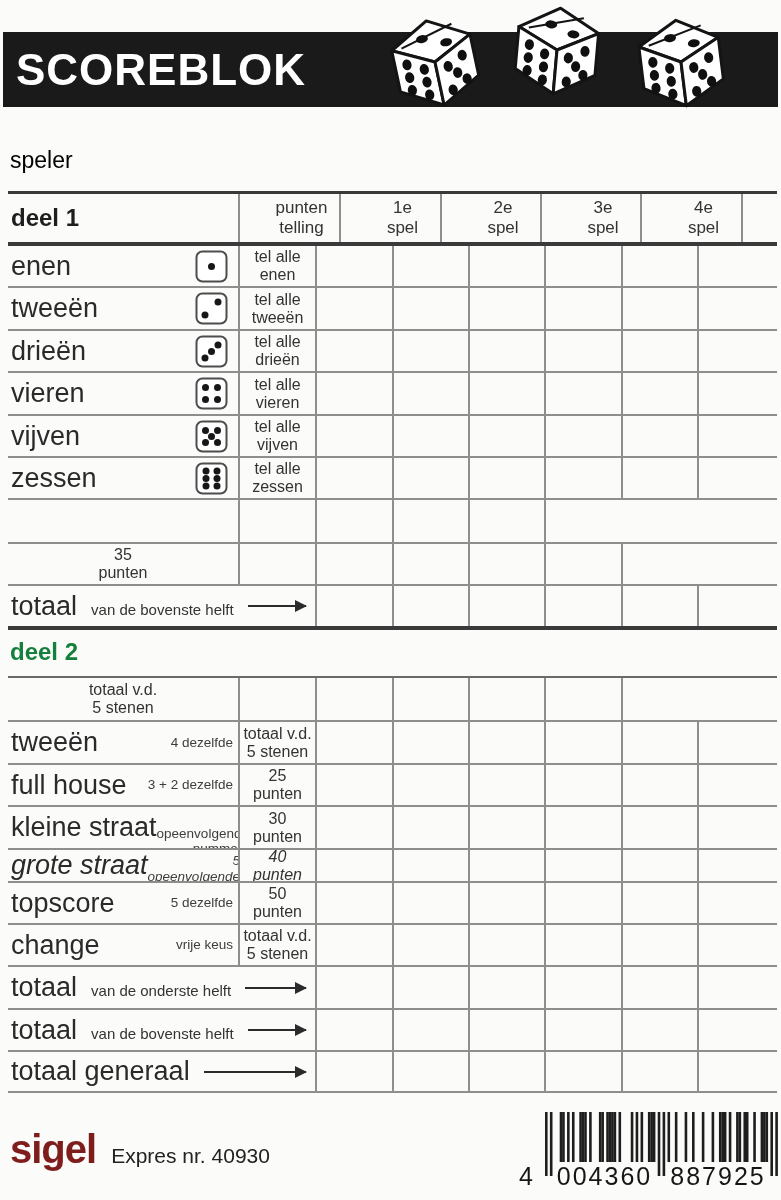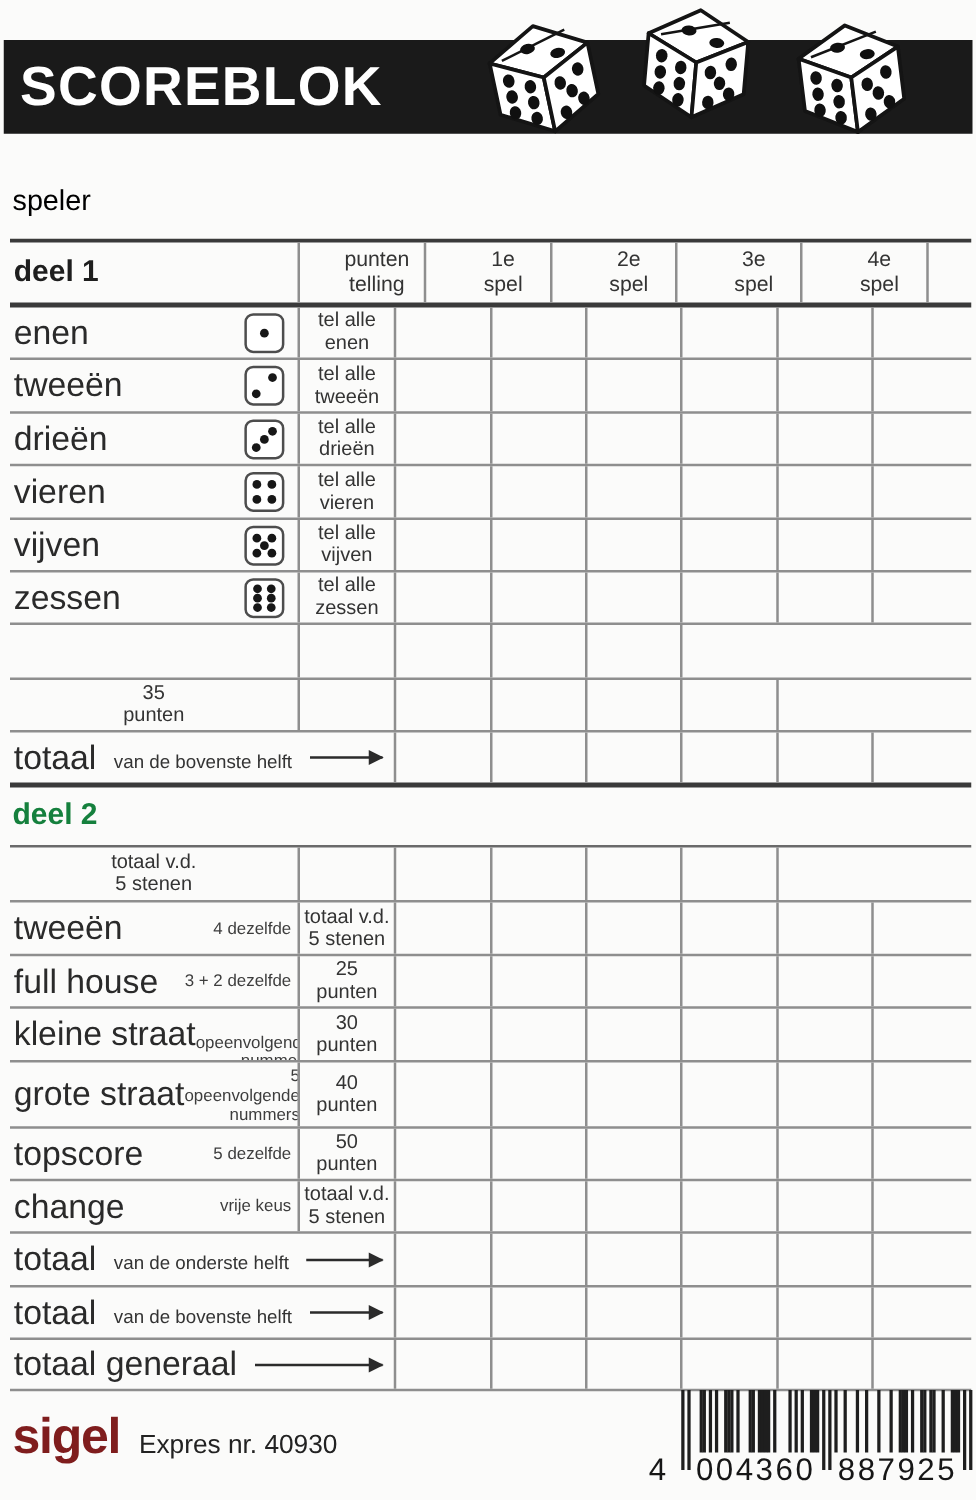--- a/index.html
+++ b/index.html
@@ -365,21 +365,21 @@
           <span>30</span>
           <span>punten</span>
         </div>
         <div class="c score"></div>
         <div class="c score"></div>
         <div class="c score"></div>
         <div class="c score"></div>
         <div class="c score"></div>
         <div class="c score last"></div>
       </div>
-      <div class="row" style="height: 53px;">
+      <div class="row" style="height: 33px; font-style: italic;">
         <div class="c lab">
           <span class="biglab">grote straat</span>
           <span class="qual two">
             <span>5 opeenvolgende</span>
             <span>nummers</span>
           </span>
         </div>
         <div class="c pt">
           <span>40</span>
           <span>punten</span>

